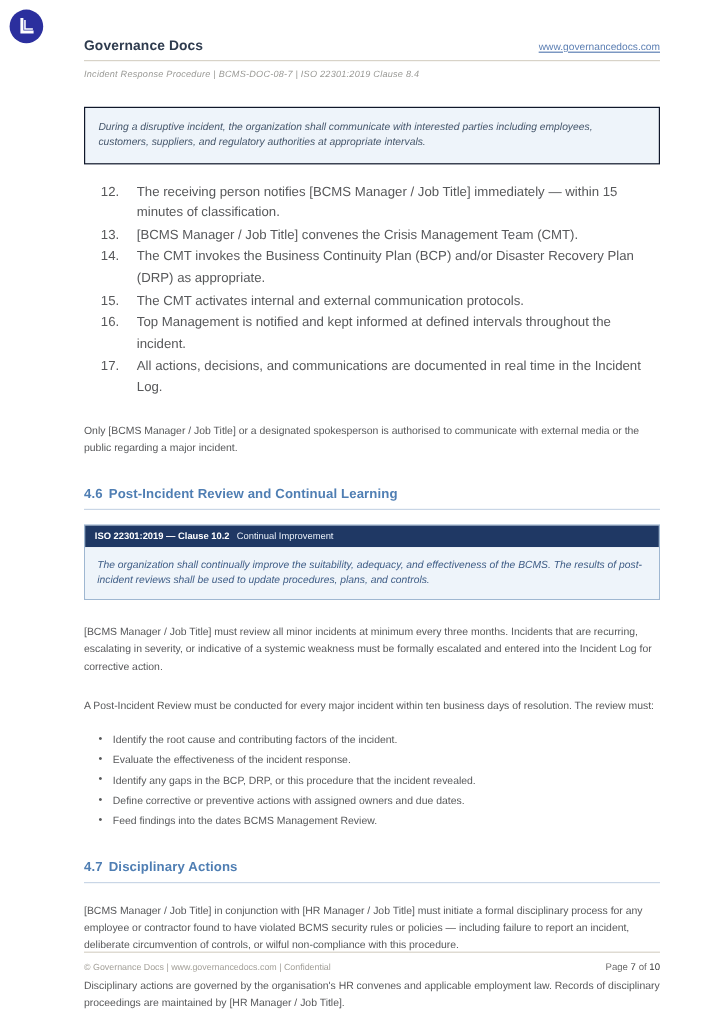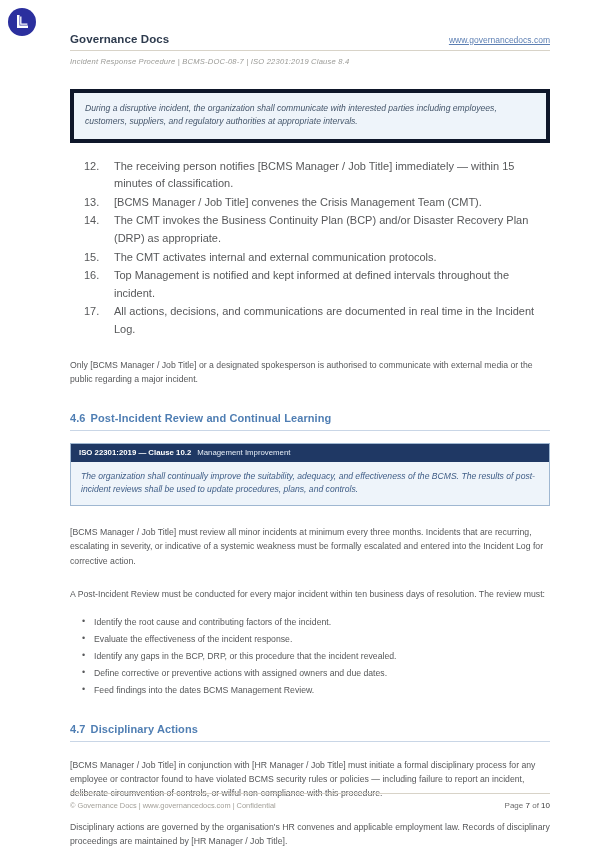--- a/index.html
+++ b/index.html
@@ -81,21 +81,21 @@
     font-size: 7.6px;
     font-style: italic;
     color: #9a9a96;
     letter-spacing: 0.2px;
   }
 
   
   .callout {
     margin-top: 23px;
     background: #eef4fa;
-    border: 4px solid #0f172a;
+    border: 1px solid #0f172a;
     padding: 9px 11px 10px 11px;
     box-sizing: border-box;
   }
   .callout-text {
     font-size: 8.6px;
     font-style: italic;
     color: #45566b;
     line-height: 1.55;
   }
 
@@ -278,21 +278,21 @@
     </ol>
 
     <p class="para">Only [BCMS Manager / Job Title] or a designated spokesperson is authorised to communicate with external media or the public regarding a major incident.</p>
 
     <div class="section-head">
       <span class="sec-num">4.6</span><span>Post-Incident Review and Continual Learning</span>
     </div>
 
     <div class="isobox">
       <div class="isobox-head">
-        <span class="clause-label">ISO 22301:2019 — Clause 10.2</span><span class="clause-name">Management Improvement</span>
+        <span class="clause-label">ISO 22301:2019 — Clause 10.2</span><span class="clause-name">Continual Improvement</span>
       </div>
       <div class="isobox-body">
         <p>The organization shall continually improve the suitability, adequacy, and effectiveness of the BCMS. The results of post-incident reviews shall be used to update procedures, plans, and controls.</p>
       </div>
     </div>
 
     <p class="para">[BCMS Manager / Job Title] must review all minor incidents at minimum every three months. Incidents that are recurring, escalating in severity, or indicative of a systemic weakness must be formally escalated and entered into the Incident Log for corrective action.</p>
     <p class="para">A Post-Incident Review must be conducted for every major incident within ten business days of resolution. The review must:</p>
 
     <ul class="bullets">

